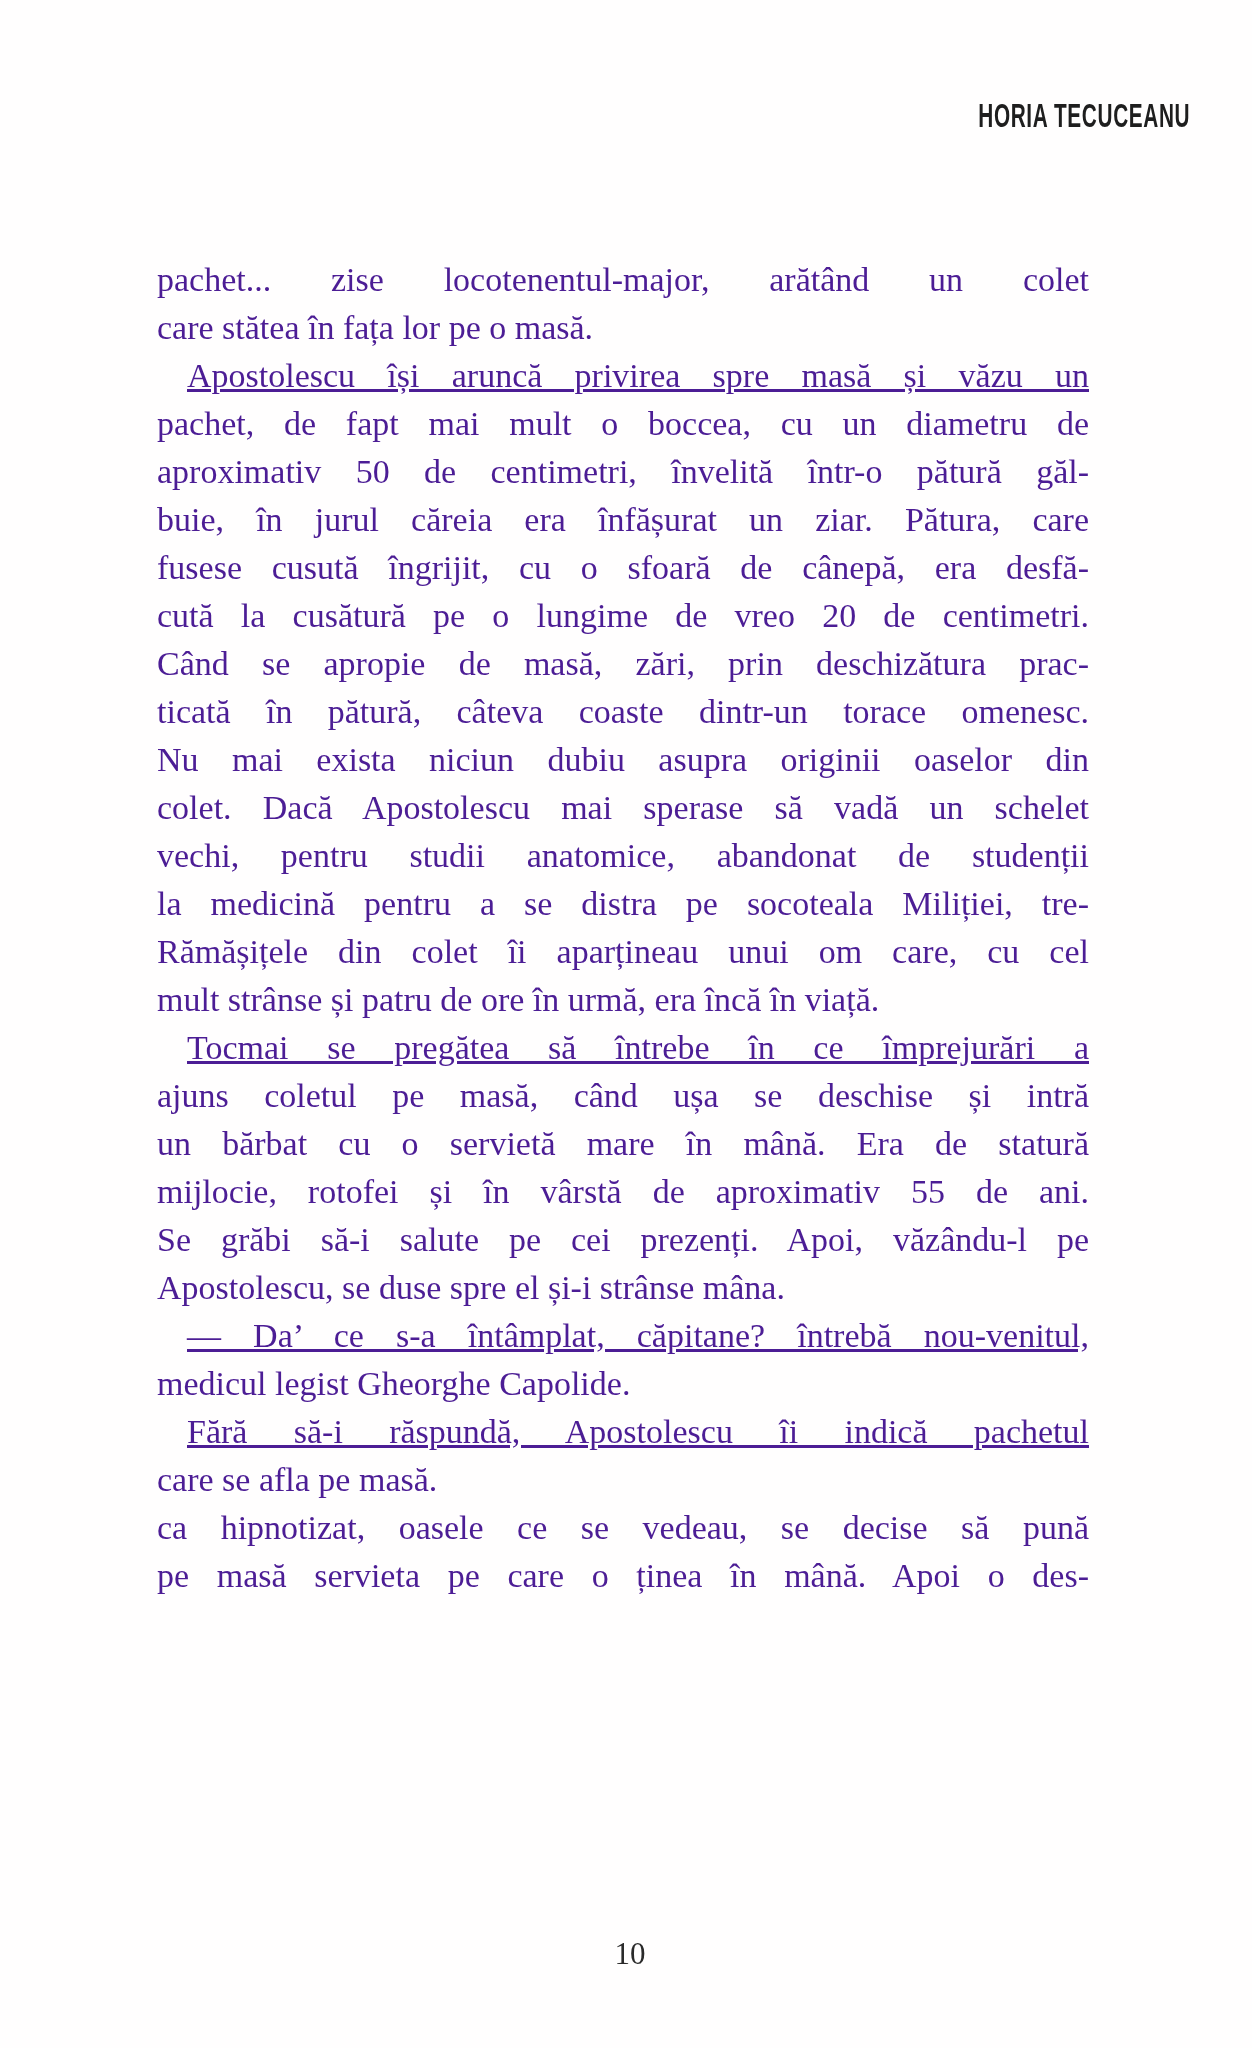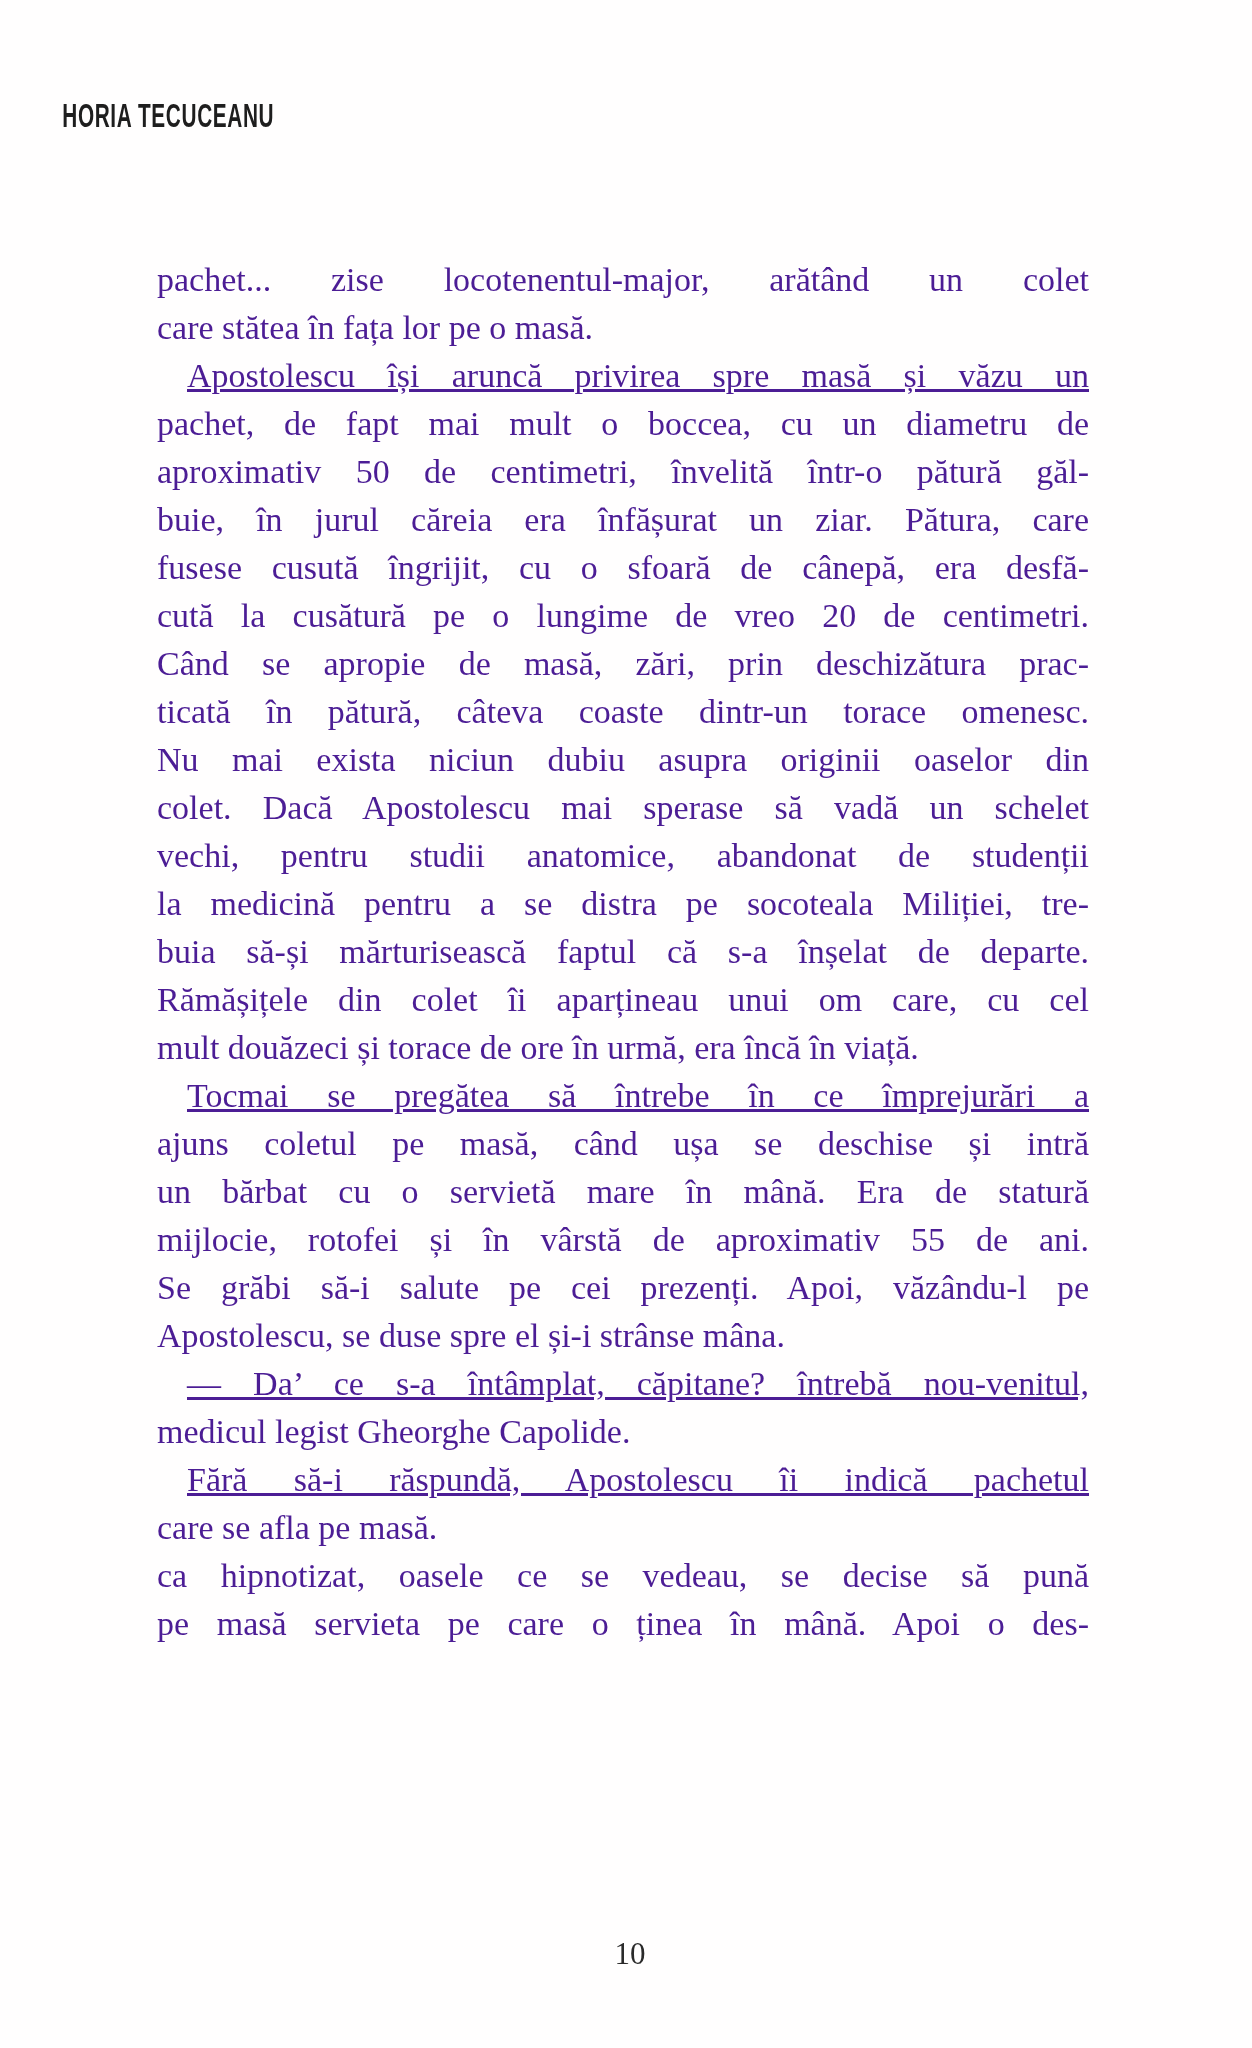--- a/index.html
+++ b/index.html
@@ -17,21 +17,21 @@
     inset: 0;
     background: #fffefe;
   }
   
   .header-wrap {
     position: absolute;
     top: 98px;
     left: 0;
     width: 1252px;
     display: flex;
-    justify-content: flex-start;
+    justify-content: flex-end;
   }
   .author {
     font-family: "Liberation Sans", sans-serif;
     font-weight: 700;
     font-size: 33px;
     line-height: 36px;
     letter-spacing: 1px;
     color: #1e1e1e;
     transform: scaleX(0.63);
     transform-origin: center center;
@@ -93,23 +93,22 @@
       <div class="line">aproximativ 50 de centimetri, învelită într-o pătură găl-</div>
       <div class="line">buie, în jurul căreia era înfășurat un ziar. Pătura, care</div>
       <div class="line">fusese cusută îngrijit, cu o sfoară de cânepă, era desfă-</div>
       <div class="line">cută la cusătură pe o lungime de vreo 20 de centimetri.</div>
       <div class="line">Când se apropie de masă, zări, prin deschizătura prac-</div>
       <div class="line">ticată în pătură, câteva coaste dintr-un torace omenesc.</div>
       <div class="line">Nu mai exista niciun dubiu asupra originii oaselor din</div>
       <div class="line">colet. Dacă Apostolescu mai sperase să vadă un schelet</div>
       <div class="line">vechi, pentru studii anatomice, abandonat de studenții</div>
       <div class="line">la medicină pentru a se distra pe socoteala Miliției, tre-</div>
-      <div class="line">buia să-și mărturisească faptul că s-a înșelat de departe.</div>
       <div class="line">Rămășițele din colet îi aparțineau unui om care, cu cel</div>
-      <div class="line end">mult douăzeci și torace de ore în urmă, era încă în viață.</div>
+      <div class="line end">mult strânse și patru de ore în urmă, era încă în viață.</div>
     </div>
 
     <div class="para">
       <div class="line ind">Tocmai se pregătea să întrebe în ce împrejurări a</div>
       <div class="line">ajuns coletul pe masă, când ușa se deschise și intră</div>
       <div class="line">un bărbat cu o servietă mare în mână. Era de statură</div>
       <div class="line">mijlocie, rotofei și în vârstă de aproximativ 55 de ani.</div>
       <div class="line">Se grăbi să-i salute pe cei prezenți. Apoi, văzându-l pe</div>
       <div class="line end">Apostolescu, se duse spre el și-i strânse mâna.</div>
     </div>

